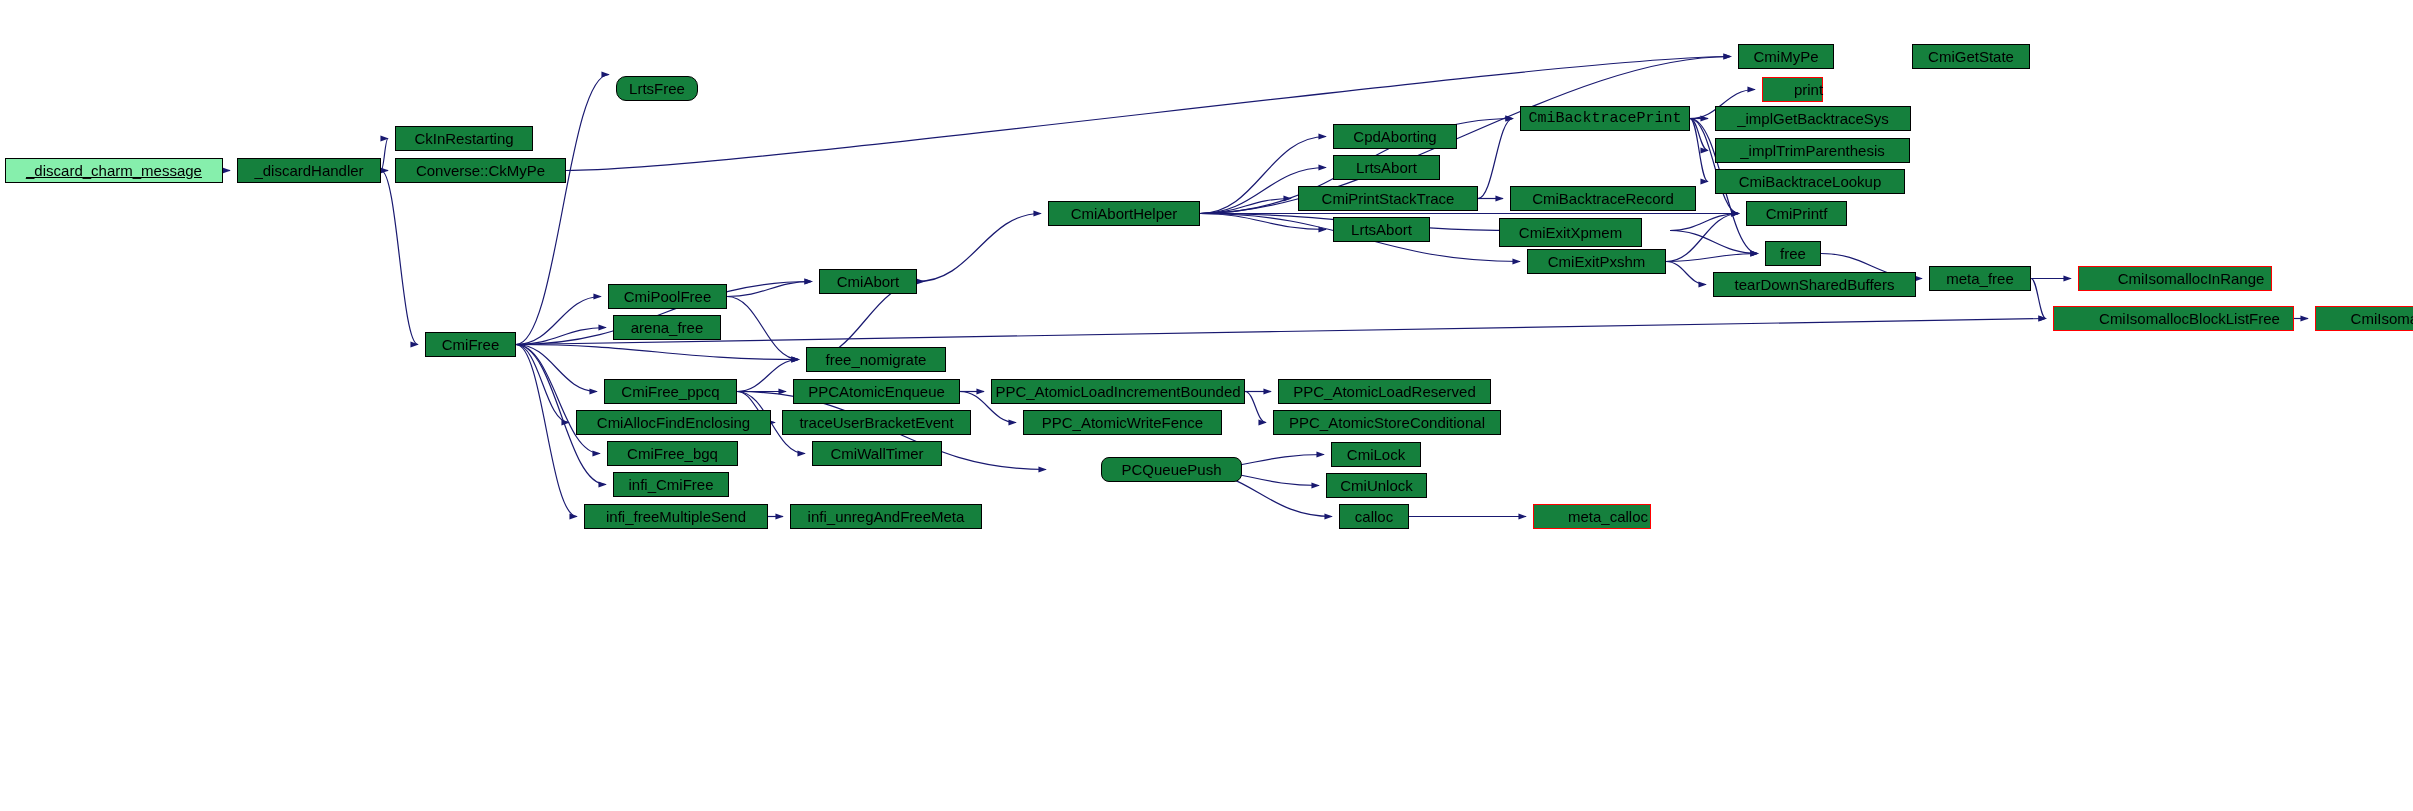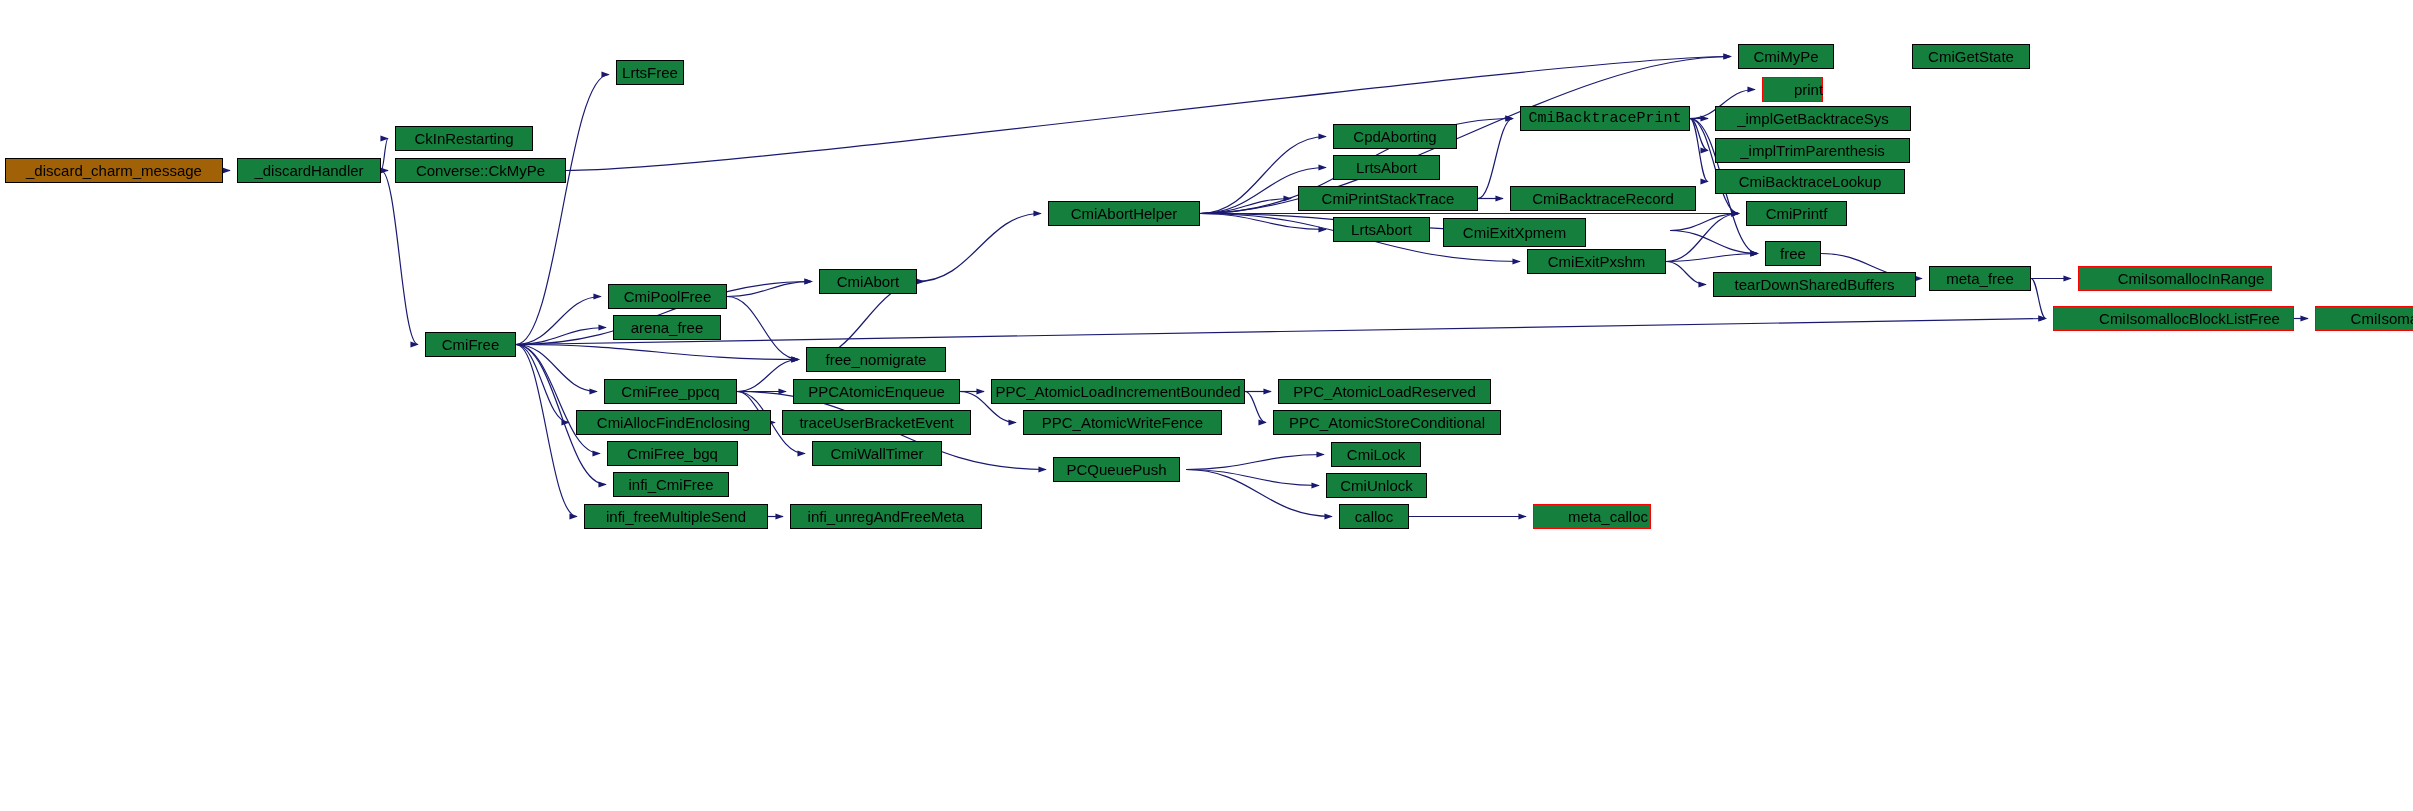--- a/index.html
+++ b/index.html
@@ -30,22 +30,23 @@
     justify-content: center;
     white-space: nowrap;
     font-size: 15px;
     line-height: 1;
     color: #000000;
     background: #15803d;
     border: 1px solid #000000;
     letter-spacing: 0px;
   }
   .node.root {
-    background: #a16207;
+    background: #86efac;
     border: 1px solid #000000;
+    text-decoration: underline;
   }
   .node.ref {
     border: 1px solid #ff0000;
     padding-left: 32px;
   }
 </style>
 </head>
 <body>
 
 <div id="canvas">
@@ -116,36 +117,36 @@
         <path d="M 1186 469.5 C 1251.7 469.5, 1266.3 516.5, 1332 516.5" fill="none" stroke="#191970" stroke-width="1.2" marker-end="url(#arrow)"></path>
         <path d="M 1409 516.5 L 1526 516.5" fill="none" stroke="#191970" stroke-width="1.2" marker-end="url(#arrow)"></path>
         <path d="M 768 516.5 L 783 516.5" fill="none" stroke="#191970" stroke-width="1.2" marker-end="url(#arrow)"></path>
       </g>
   </svg>
   <div id="node-layer">
       <div class="node root" style="left: 5px; top: 158px; width: 218px; height: 25px;">_discard_charm_message</div>
       <div class="node" style="left: 237px; top: 158px; width: 144px; height: 25px;">_discardHandler</div>
       <div class="node" style="left: 395px; top: 126px; width: 138px; height: 25px;">CkInRestarting</div>
       <div class="node" style="left: 395px; top: 158px; width: 171px; height: 25px;">Converse::CkMyPe</div>
-      <div class="node" style="left: 616px; top: 60px; width: 68px; height: 25px;">LrtsFree</div>
+      <div class="node" style="left: 616px; top: 76px; width: 82px; height: 25px; border-radius: 10px;">LrtsFree</div>
       <div class="node" style="left: 1738px; top: 44px; width: 96px; height: 25px;">CmiMyPe</div>
       <div class="node" style="left: 1912px; top: 44px; width: 118px; height: 25px;">CmiGetState</div>
       <div class="node ref" style="left: 1762px; top: 77px; width: 61px; height: 25px;">print</div>
       <div class="node" style="left: 1520px; top: 106px; width: 170px; height: 25px; font-family: Liberation Mono, monospace;">CmiBacktracePrint</div>
       <div class="node" style="left: 1715px; top: 106px; width: 196px; height: 25px;">_implGetBacktraceSys</div>
       <div class="node" style="left: 1715px; top: 138px; width: 195px; height: 25px;">_implTrimParenthesis</div>
       <div class="node" style="left: 1715px; top: 169px; width: 190px; height: 25px;">CmiBacktraceLookup</div>
       <div class="node" style="left: 1333px; top: 124px; width: 124px; height: 25px;">CpdAborting</div>
       <div class="node" style="left: 1333px; top: 155px; width: 107px; height: 25px;">LrtsAbort</div>
       <div class="node" style="left: 1298px; top: 186px; width: 180px; height: 25px;">CmiPrintStackTrace</div>
       <div class="node" style="left: 1510px; top: 186px; width: 186px; height: 25px;">CmiBacktraceRecord</div>
       <div class="node" style="left: 1746px; top: 201px; width: 101px; height: 25px;">CmiPrintf</div>
       <div class="node" style="left: 1048px; top: 201px; width: 152px; height: 25px;">CmiAbortHelper</div>
       <div class="node" style="left: 1333px; top: 217px; width: 97px; height: 25px;">LrtsAbort</div>
-      <div class="node" style="left: 1443px; top: 218px; width: 143px; height: 29px;">CmiExitXpmem</div>
+      <div class="node" style="left: 1499px; top: 218px; width: 143px; height: 29px;">CmiExitXpmem</div>
       <div class="node" style="left: 1527px; top: 249px; width: 139px; height: 25px;">CmiExitPxshm</div>
       <div class="node" style="left: 1765px; top: 241px; width: 56px; height: 25px;">free</div>
       <div class="node" style="left: 1713px; top: 272px; width: 203px; height: 25px;">tearDownSharedBuffers</div>
       <div class="node" style="left: 1929px; top: 266px; width: 102px; height: 25px;">meta_free</div>
       <div class="node ref" style="left: 2078px; top: 266px; width: 194px; height: 25px;">CmiIsomallocInRange</div>
       <div class="node ref" style="left: 2053px; top: 306px; width: 241px; height: 25px;">CmiIsomallocBlockListFree</div>
       <div class="node ref" style="left: 2315px; top: 306px; width: 160px; height: 25px;">CmiIsomallocFree</div>
       <div class="node" style="left: 819px; top: 269px; width: 98px; height: 25px;">CmiAbort</div>
       <div class="node" style="left: 608px; top: 284px; width: 119px; height: 25px;">CmiPoolFree</div>
       <div class="node" style="left: 613px; top: 315px; width: 108px; height: 25px;">arena_free</div>
@@ -154,21 +155,21 @@
       <div class="node" style="left: 604px; top: 379px; width: 133px; height: 25px;">CmiFree_ppcq</div>
       <div class="node" style="left: 793px; top: 379px; width: 167px; height: 25px;">PPCAtomicEnqueue</div>
       <div class="node" style="left: 991px; top: 379px; width: 254px; height: 25px;">PPC_AtomicLoadIncrementBounded</div>
       <div class="node" style="left: 1278px; top: 379px; width: 213px; height: 25px;">PPC_AtomicLoadReserved</div>
       <div class="node" style="left: 576px; top: 410px; width: 195px; height: 25px;">CmiAllocFindEnclosing</div>
       <div class="node" style="left: 782px; top: 410px; width: 189px; height: 25px;">traceUserBracketEvent</div>
       <div class="node" style="left: 1023px; top: 410px; width: 199px; height: 25px;">PPC_AtomicWriteFence</div>
       <div class="node" style="left: 1273px; top: 410px; width: 228px; height: 25px;">PPC_AtomicStoreConditional</div>
       <div class="node" style="left: 607px; top: 441px; width: 131px; height: 25px;">CmiFree_bgq</div>
       <div class="node" style="left: 812px; top: 441px; width: 130px; height: 25px;">CmiWallTimer</div>
-      <div class="node" style="left: 1053px; top: 457px; width: 127px; height: 25px;">PCQueuePush</div>
+      <div class="node" style="left: 1101px; top: 457px; width: 141px; height: 25px; border-radius: 8px;">PCQueuePush</div>
       <div class="node" style="left: 1331px; top: 442px; width: 90px; height: 25px;">CmiLock</div>
       <div class="node" style="left: 1326px; top: 473px; width: 101px; height: 25px;">CmiUnlock</div>
       <div class="node" style="left: 613px; top: 472px; width: 116px; height: 25px;">infi_CmiFree</div>
       <div class="node" style="left: 1339px; top: 504px; width: 70px; height: 25px;">calloc</div>
       <div class="node ref" style="left: 1533px; top: 504px; width: 118px; height: 25px;">meta_calloc</div>
       <div class="node" style="left: 584px; top: 504px; width: 184px; height: 25px;">infi_freeMultipleSend</div>
       <div class="node" style="left: 790px; top: 504px; width: 192px; height: 25px;">infi_unregAndFreeMeta</div>
     </div>
 </div>
 

